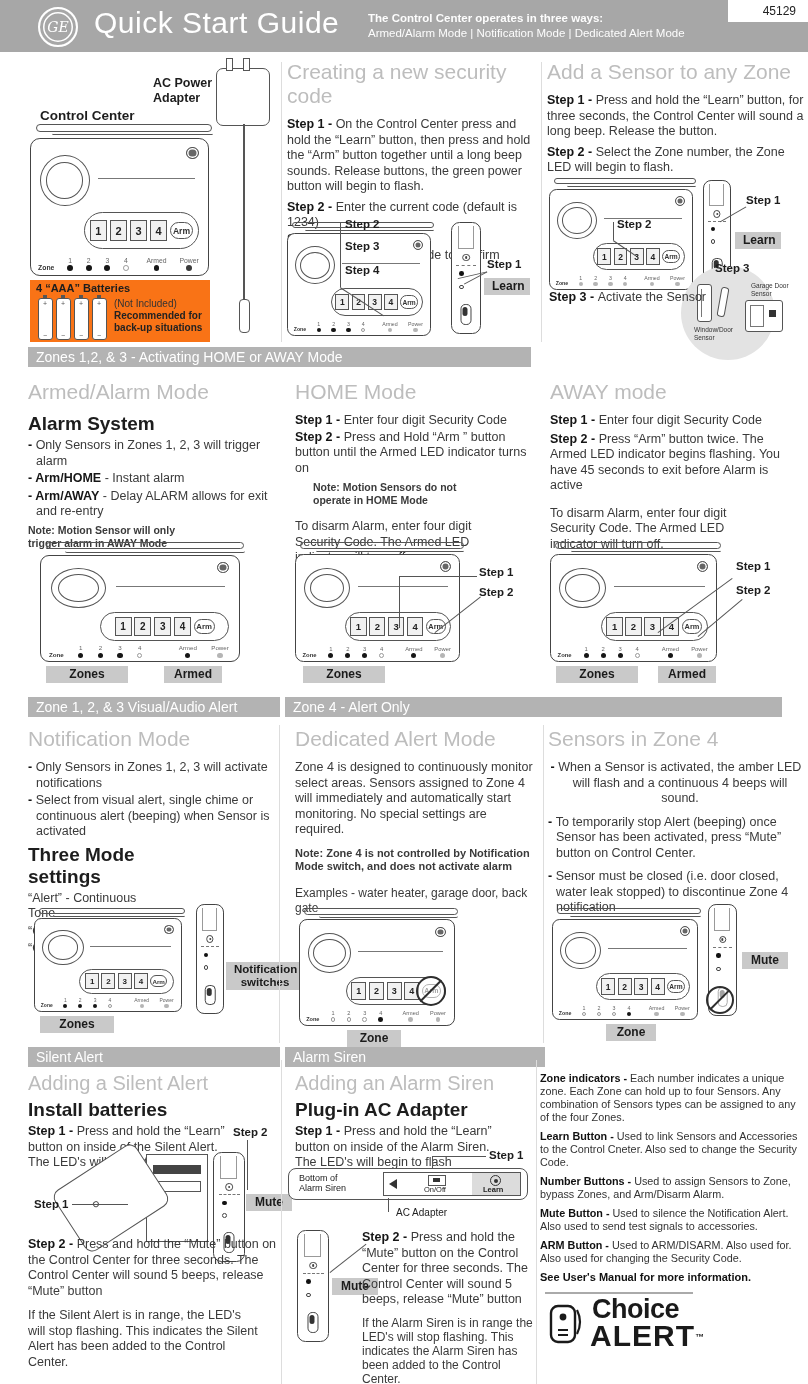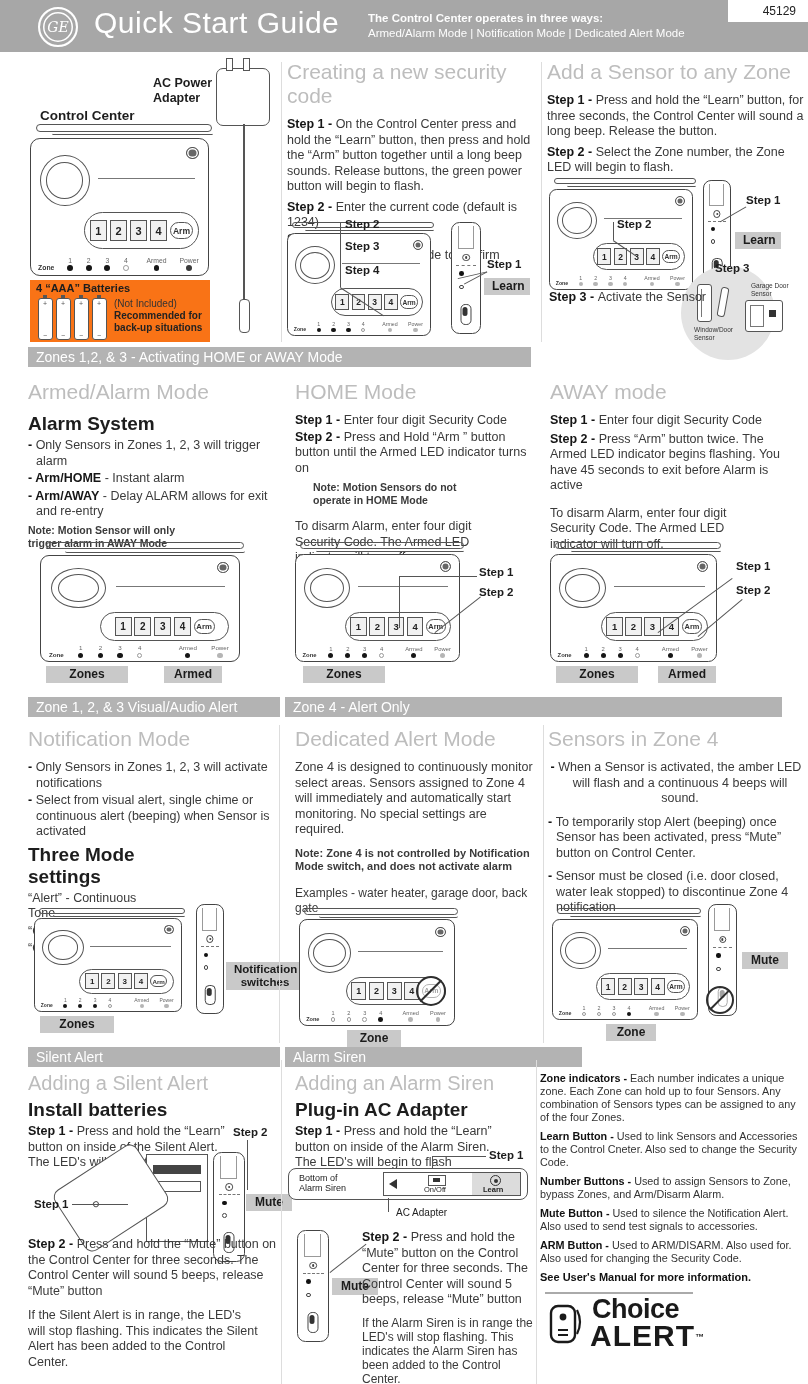--- a/index.html
+++ b/index.html
@@ -720,21 +720,21 @@
     <i class="su-d2"></i>
     <i class="su-sw"></i>
   </div>
 </div>
     <span class="chip" style="left:194px;top:52px;width:46px;">Mute</span>
     <i class="slash" style="left:158px;top:86px;width:24px;height:24px;"></i>
     <span class="chip" style="left:58px;top:124px;width:50px;">Zone</span>
   </div>
 
   <div class="band" style="left:28px;top:1047px;width:252px;">Silent Alert</div>
-  <div class="band" style="left:285px;top:1047px;width:297px;">Alarm Siren</div>
+  <div class="band" style="left:285px;top:1047px;width:260px;">Alarm Siren</div>
 
   <div class="col" style="left:28px;top:1072px;width:254px;">
     <div class="h1 h1s" style="margin-bottom:4px;">Adding a Silent Alert</div>
     <div class="bsub">Install batteries</div>
     <p class="t" style="width:210px;"><b>Step 1 - </b><span>Press and hold the “Learn” button on inside of the Silent Alert. The LED's will begin to flash</span></p>
   </div>
   <span class="co" style="left:233px;top:1126px;">Step 2</span>
   <i class="vln" style="left:247px;top:1140px;height:50px;"></i>
   <div class="ill" style="left:28px;top:1148px;width:254px;height:118px;">
     <i class="sback" style="left:118px;top:6px;width:60px;height:86px;"></i>

